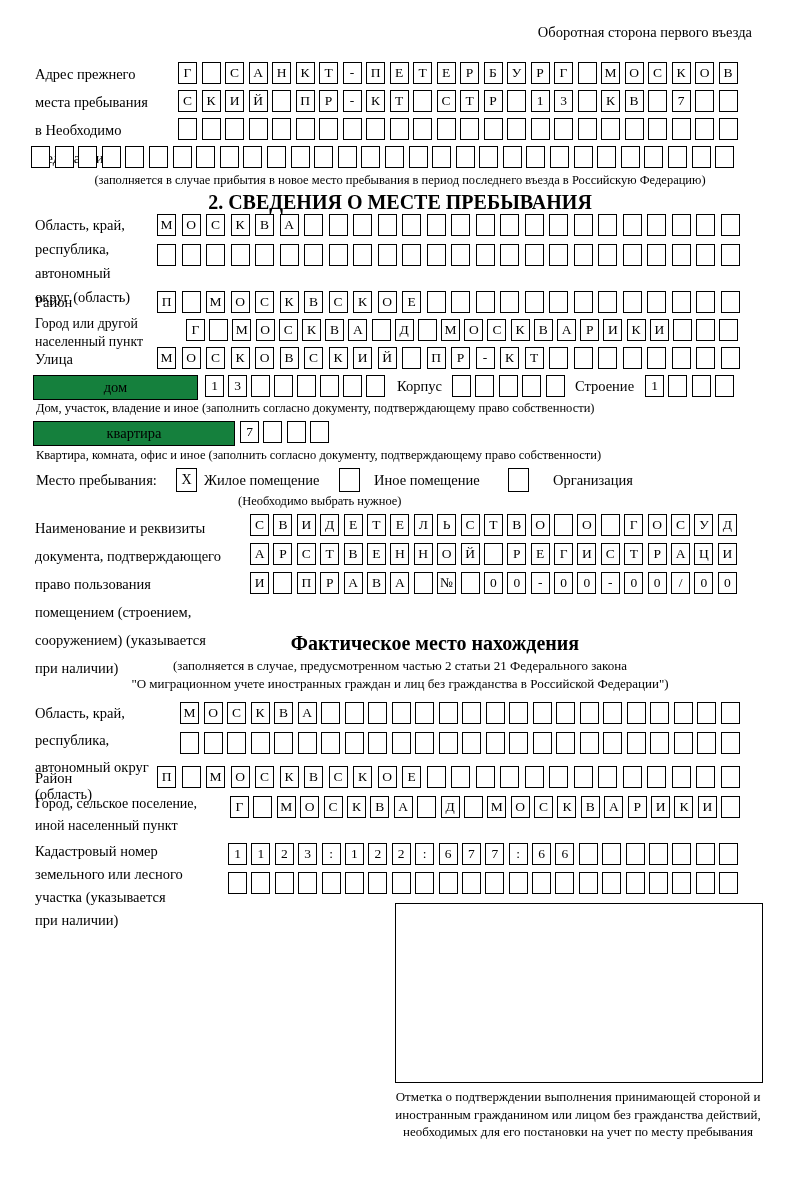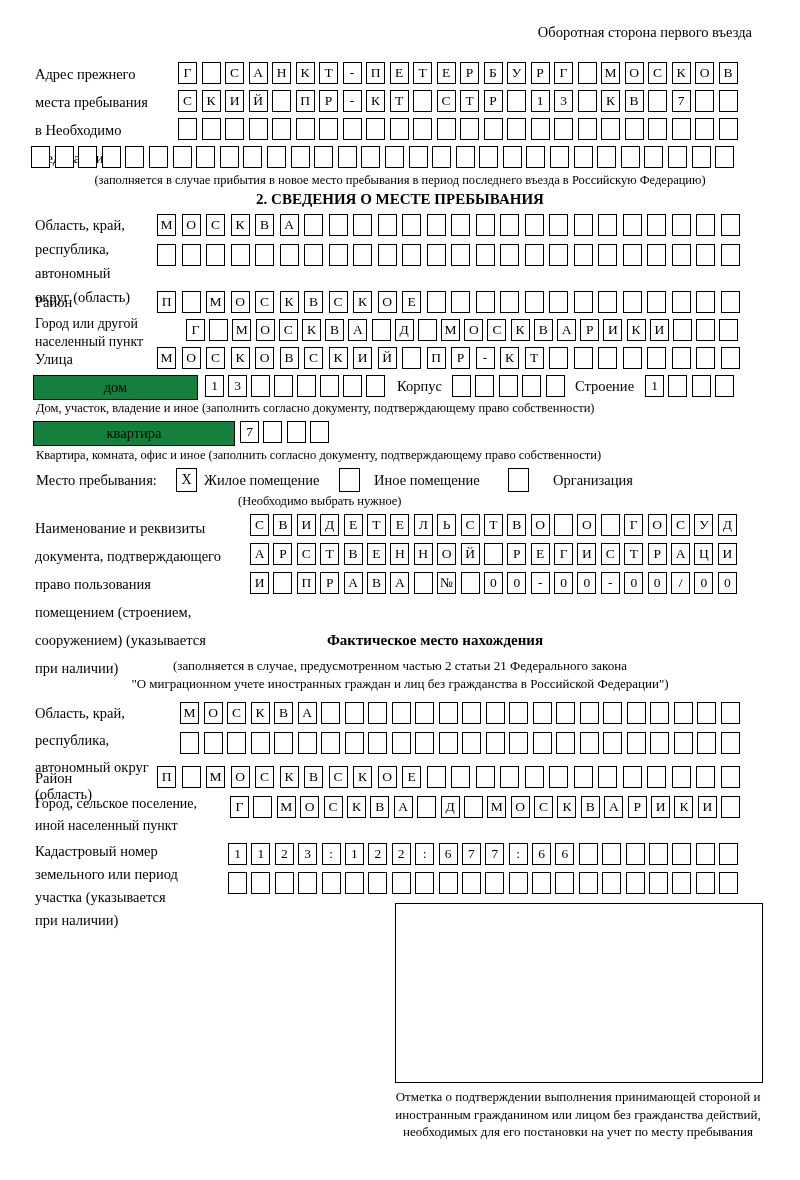--- a/index.html
+++ b/index.html
@@ -6,21 +6,21 @@
   .page{position:relative;width:800px;height:1180px;background:#ffffff;color:#000;
         font-family:"Liberation Serif",serif;overflow:hidden;}
   .abs{position:absolute;}
   .cells{display:flex;gap:4.5px;}
   .g55{gap:5.5px}.g46{gap:4.6px}.g45{gap:4.5px}.g44{gap:4.4px}.g42{gap:4.2px}.g40{gap:4px}
   .cell{width:17px;height:20px;border:1.6px solid #000;display:flex;align-items:center;
         justify-content:center;font-size:13.5px;flex:none;background:#fff;}
   .label{font-size:14.5px;line-height:1.25;}
   .cap{font-size:12.5px;}
   .center{width:800px;text-align:center;left:0;}
-  .hdr{font-weight:bold;font-size:15px;}
+  .hdr{font-weight:bold;font-size:20px;}
   .wide-box{border:1.6px solid #000;display:flex;align-items:center;justify-content:center;
             font-size:14.5px;background:#15803d;}
   .checkbox{width:19px;height:22px;border:1.6px solid #000;display:flex;align-items:center;
             justify-content:center;font-size:14px;background:#fff;}
   .stamp{border:1.7px solid #000;background:#fff;}
 </style>
 </head>
 <body>
 
 <div class="page">
@@ -532,21 +532,21 @@
       <span class="cell">А</span>
       <span class="cell">Р</span>
       <span class="cell">И</span>
       <span class="cell">К</span>
       <span class="cell">И</span>
       <span class="cell"></span>
     </div>
 
   <div class="abs label" style="left:35px;top:840px;width:180px;line-height:23px;">
     <div>Кадастровый номер</div>
-    <div>земельного или период</div>
+    <div>земельного или лесного</div>
     <div>участка (указывается</div>
     <div>при наличии)</div>
   </div>
   <div class="abs cells g44" style="left:228px;top:843px;">
       <span class="cell">1</span>
       <span class="cell">1</span>
       <span class="cell">2</span>
       <span class="cell">3</span>
       <span class="cell">:</span>
       <span class="cell">1</span>

